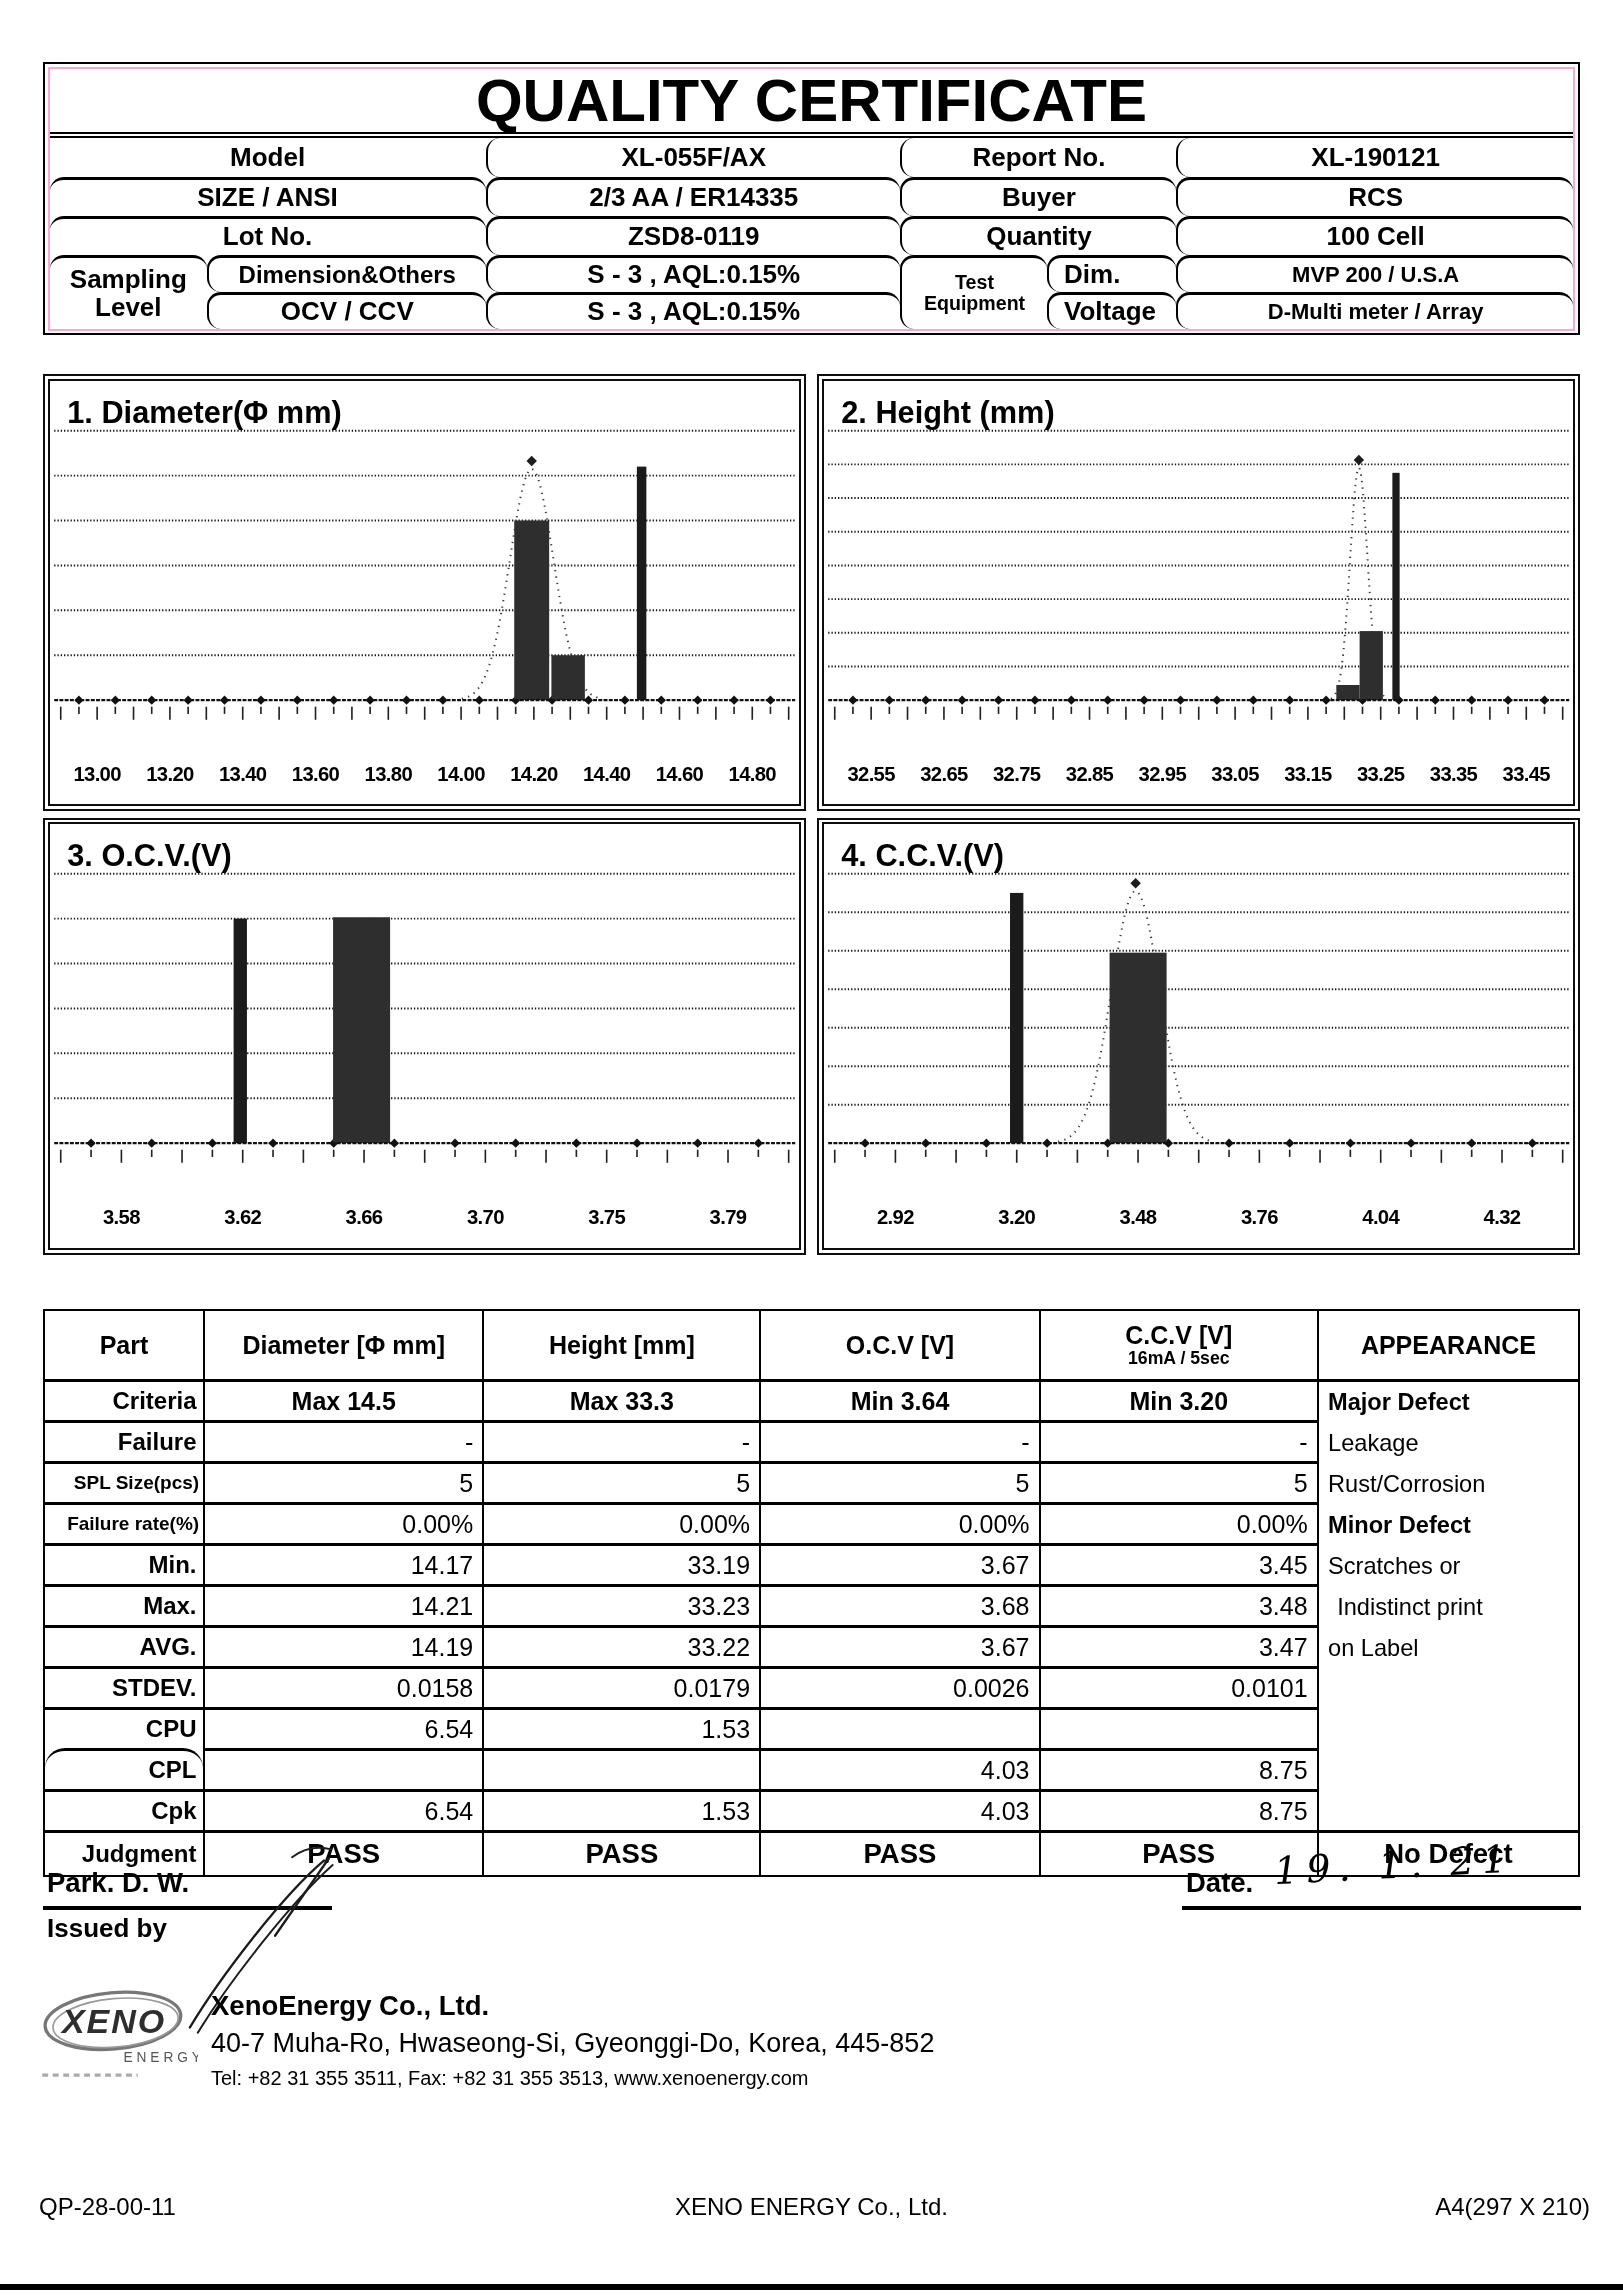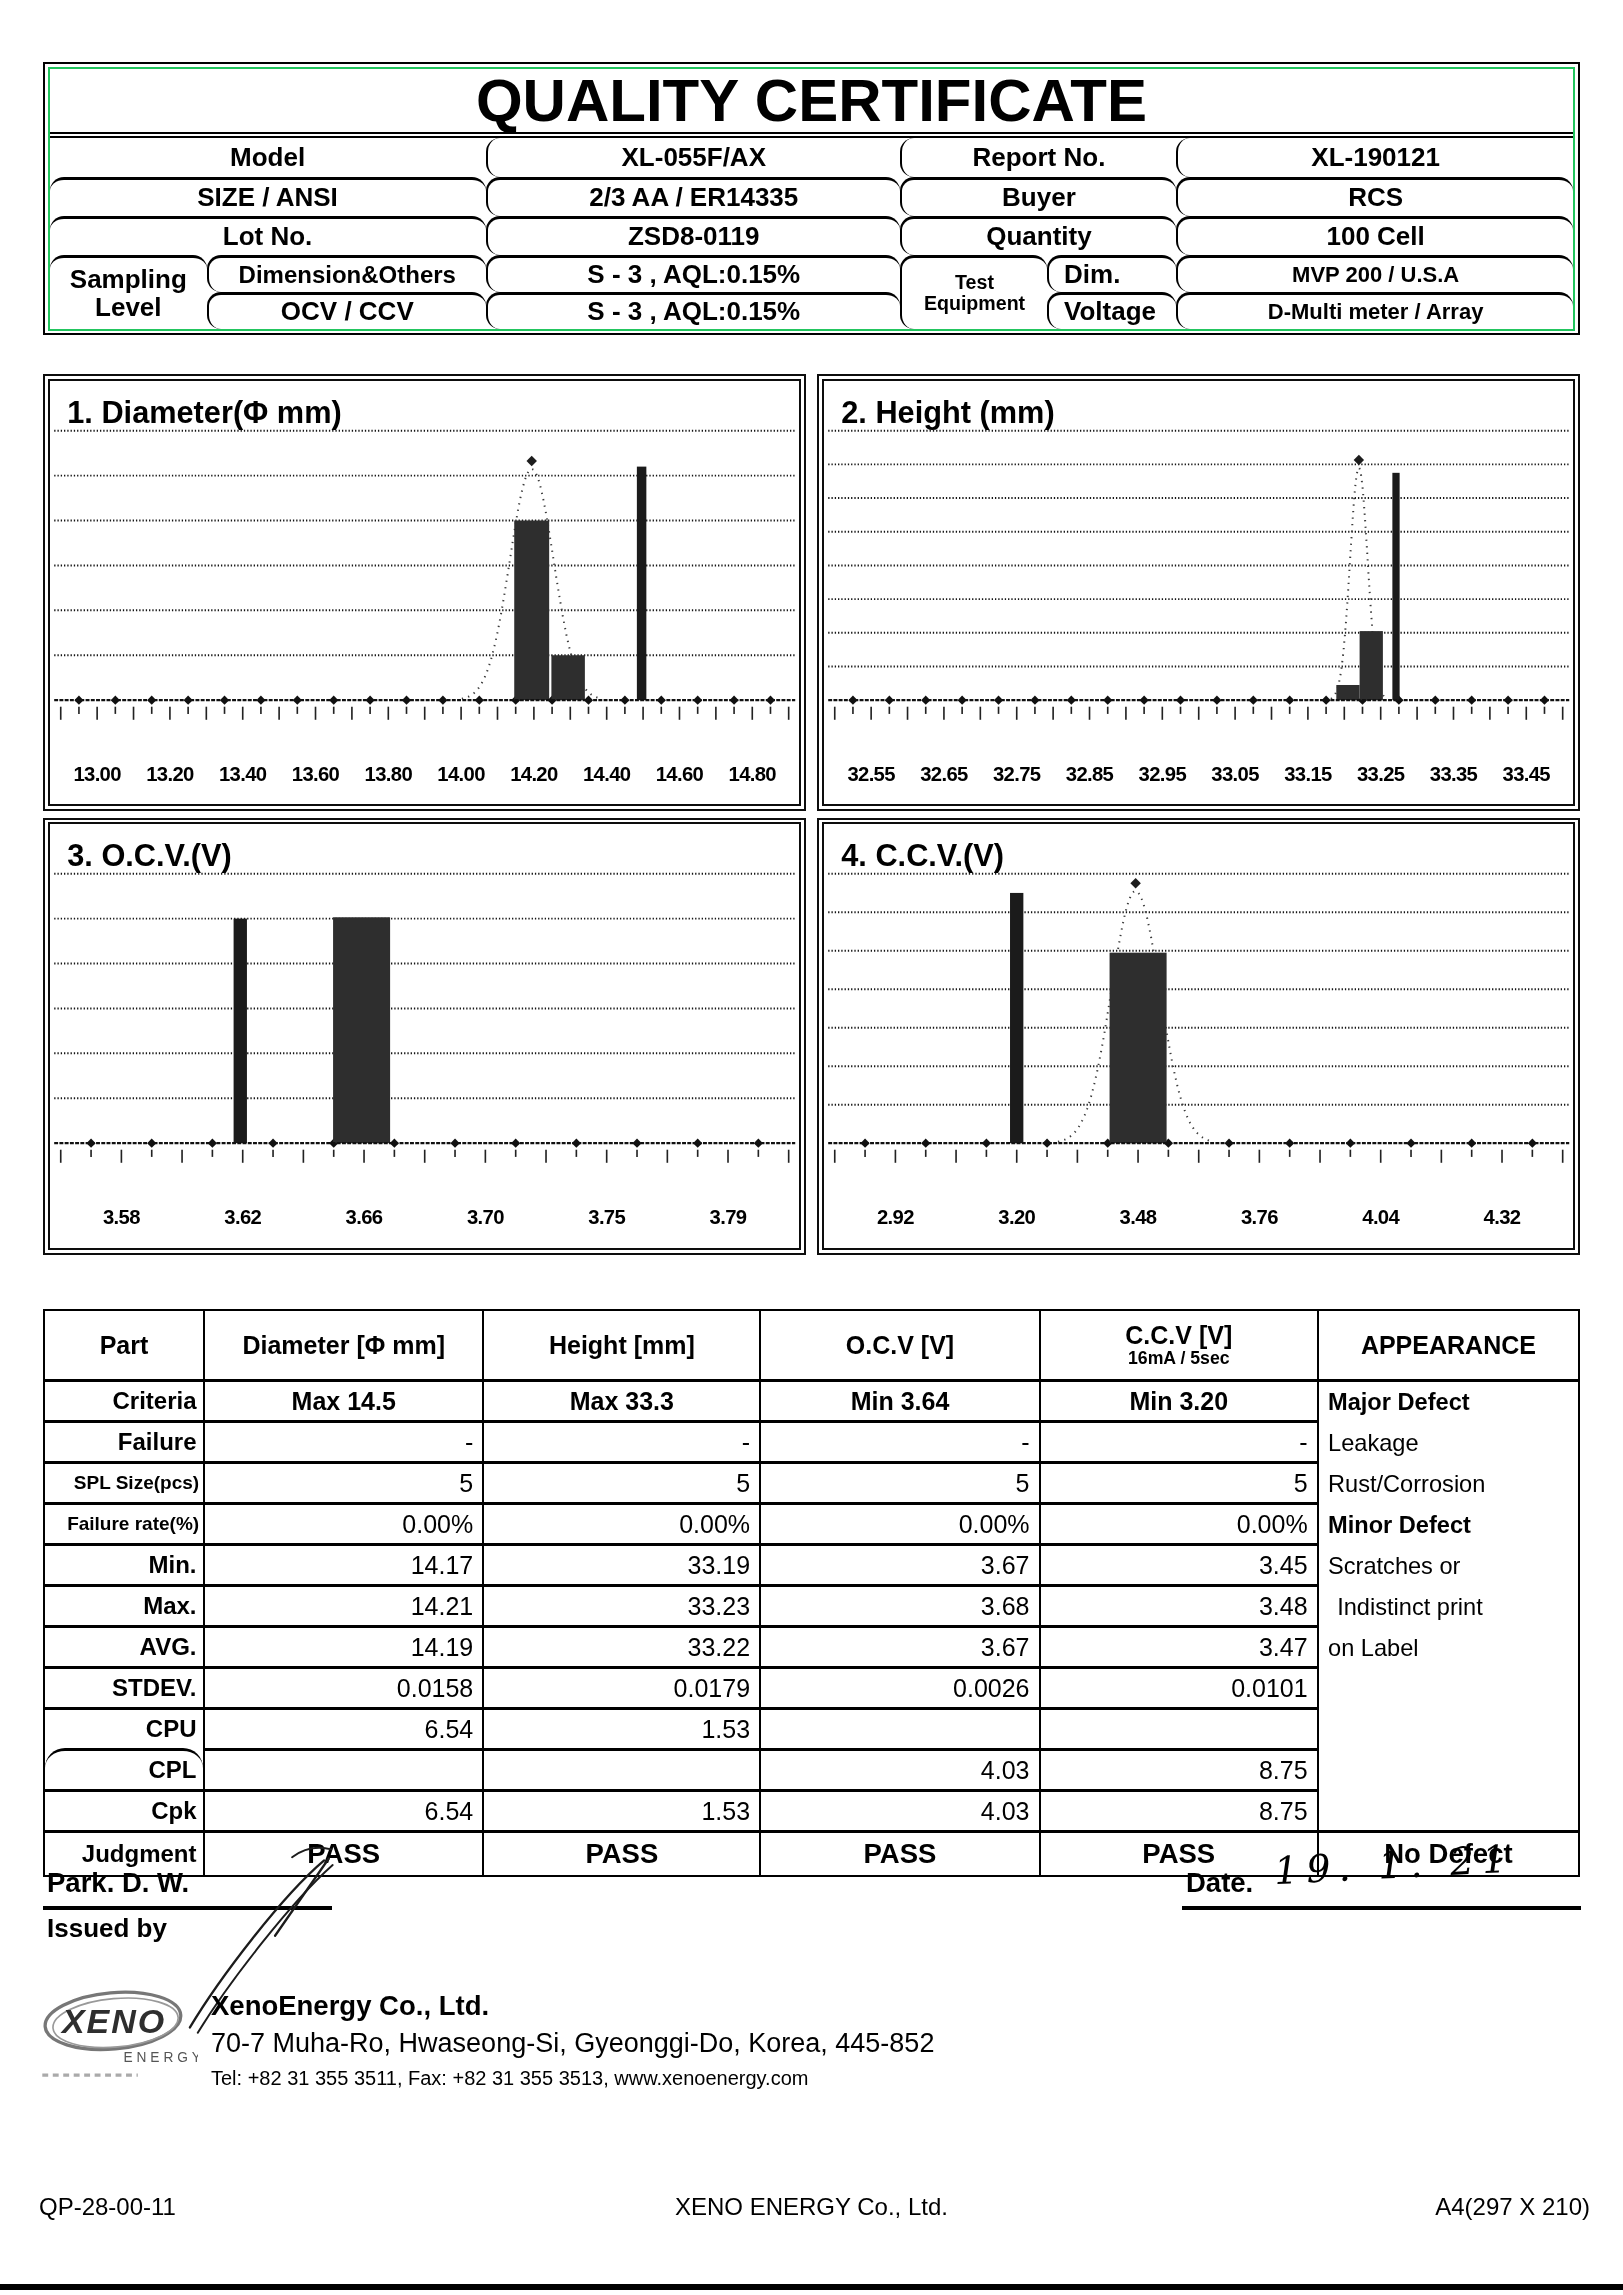--- a/index.html
+++ b/index.html
@@ -3,21 +3,21 @@
 <meta charset="utf-8">
 <style>
   * { margin:0; padding:0; box-sizing:border-box; }
   html,body { background:#e8e8e8; }
   #page { position:relative; width:1623px; height:2295px; background:#ffffff;
           font-family:"Liberation Sans", sans-serif; color:#000; overflow:hidden; }
   .abs { position:absolute; }
 
   
   #header-box { left:43px; top:62px; width:1537px; border:2px solid #000; padding:2.6px; background:#fff; }
-  #header-inner { border:2px solid #22c55e; }
+  #header-inner { border:2px solid #f9a8d4; }
   #title-row { height:69px; display:flex; align-items:center; justify-content:center;
                border-bottom:6.5px double #000; font-size:60px; font-weight:bold; }
   #hdr-grid { display:grid; grid-template-columns:242fr 428fr 637fr 226fr 198fr 611fr;
               grid-template-rows:39px 39px 39px 37px 37px; }
   .hc { display:flex; align-items:center; justify-content:center; font-weight:bold; font-size:26px; overflow:hidden;border-radius:14px; }
   .hbt { border-top:3.3px solid #000; }
   .hbl { border-left:2px solid #000; }
   .hc.left { justify-content:flex-start; padding-left:15px; }
   .hc.two { flex-direction:column; line-height:1.08; }
   .hc.sm { font-size:19.6px; }
@@ -528,21 +528,21 @@
   <div class="abs" id="date-value">19.  1. 21</div>
 
   <svg class="abs" id="logo-svg" width="157" height="95" viewBox="0 0 240 145">
     <ellipse cx="110" cy="47" rx="104" ry="43" fill="none" stroke="#777" stroke-width="5" transform="rotate(-5 110 47)"></ellipse>
     <ellipse cx="114" cy="50" rx="96" ry="37" fill="none" stroke="#999" stroke-width="2.5" transform="rotate(-5 114 50)"></ellipse>
     <text x="32" y="66" font-size="52" font-weight="bold" font-style="italic" letter-spacing="3" fill="#2e2e2e" font-family="&quot;Liberation Sans&quot;, sans-serif">XENO</text>
     <text x="126" y="110" font-size="21" letter-spacing="6" fill="#555" font-family="&quot;Liberation Sans&quot;, sans-serif">ENERGY</text>
     <line x1="2" y1="130" x2="148" y2="130" stroke="#aaa" stroke-width="5" stroke-dasharray="9 7"></line>
   </svg>
   <div class="abs" id="company-name">XenoEnergy Co., Ltd.</div>
-  <div class="abs" id="company-address">70-7 Muha-Ro, Hwaseong-Si, Gyeonggi-Do, Korea, 445-852</div>
+  <div class="abs" id="company-address">40-7 Muha-Ro, Hwaseong-Si, Gyeonggi-Do, Korea, 445-852</div>
   <div class="abs" id="company-contact">Tel: +82 31 355 3511, Fax: +82 31 355 3513, www.xenoenergy.com</div>
 
   <div class="abs" id="footer-doc">QP-28-00-11</div>
   <div class="abs" id="footer-company">XENO ENERGY Co., Ltd.</div>
   <div class="abs" id="footer-paper">A4(297 X 210)</div>
   <div class="abs" id="bottom-bar"></div>
 
 </div>
 
 

